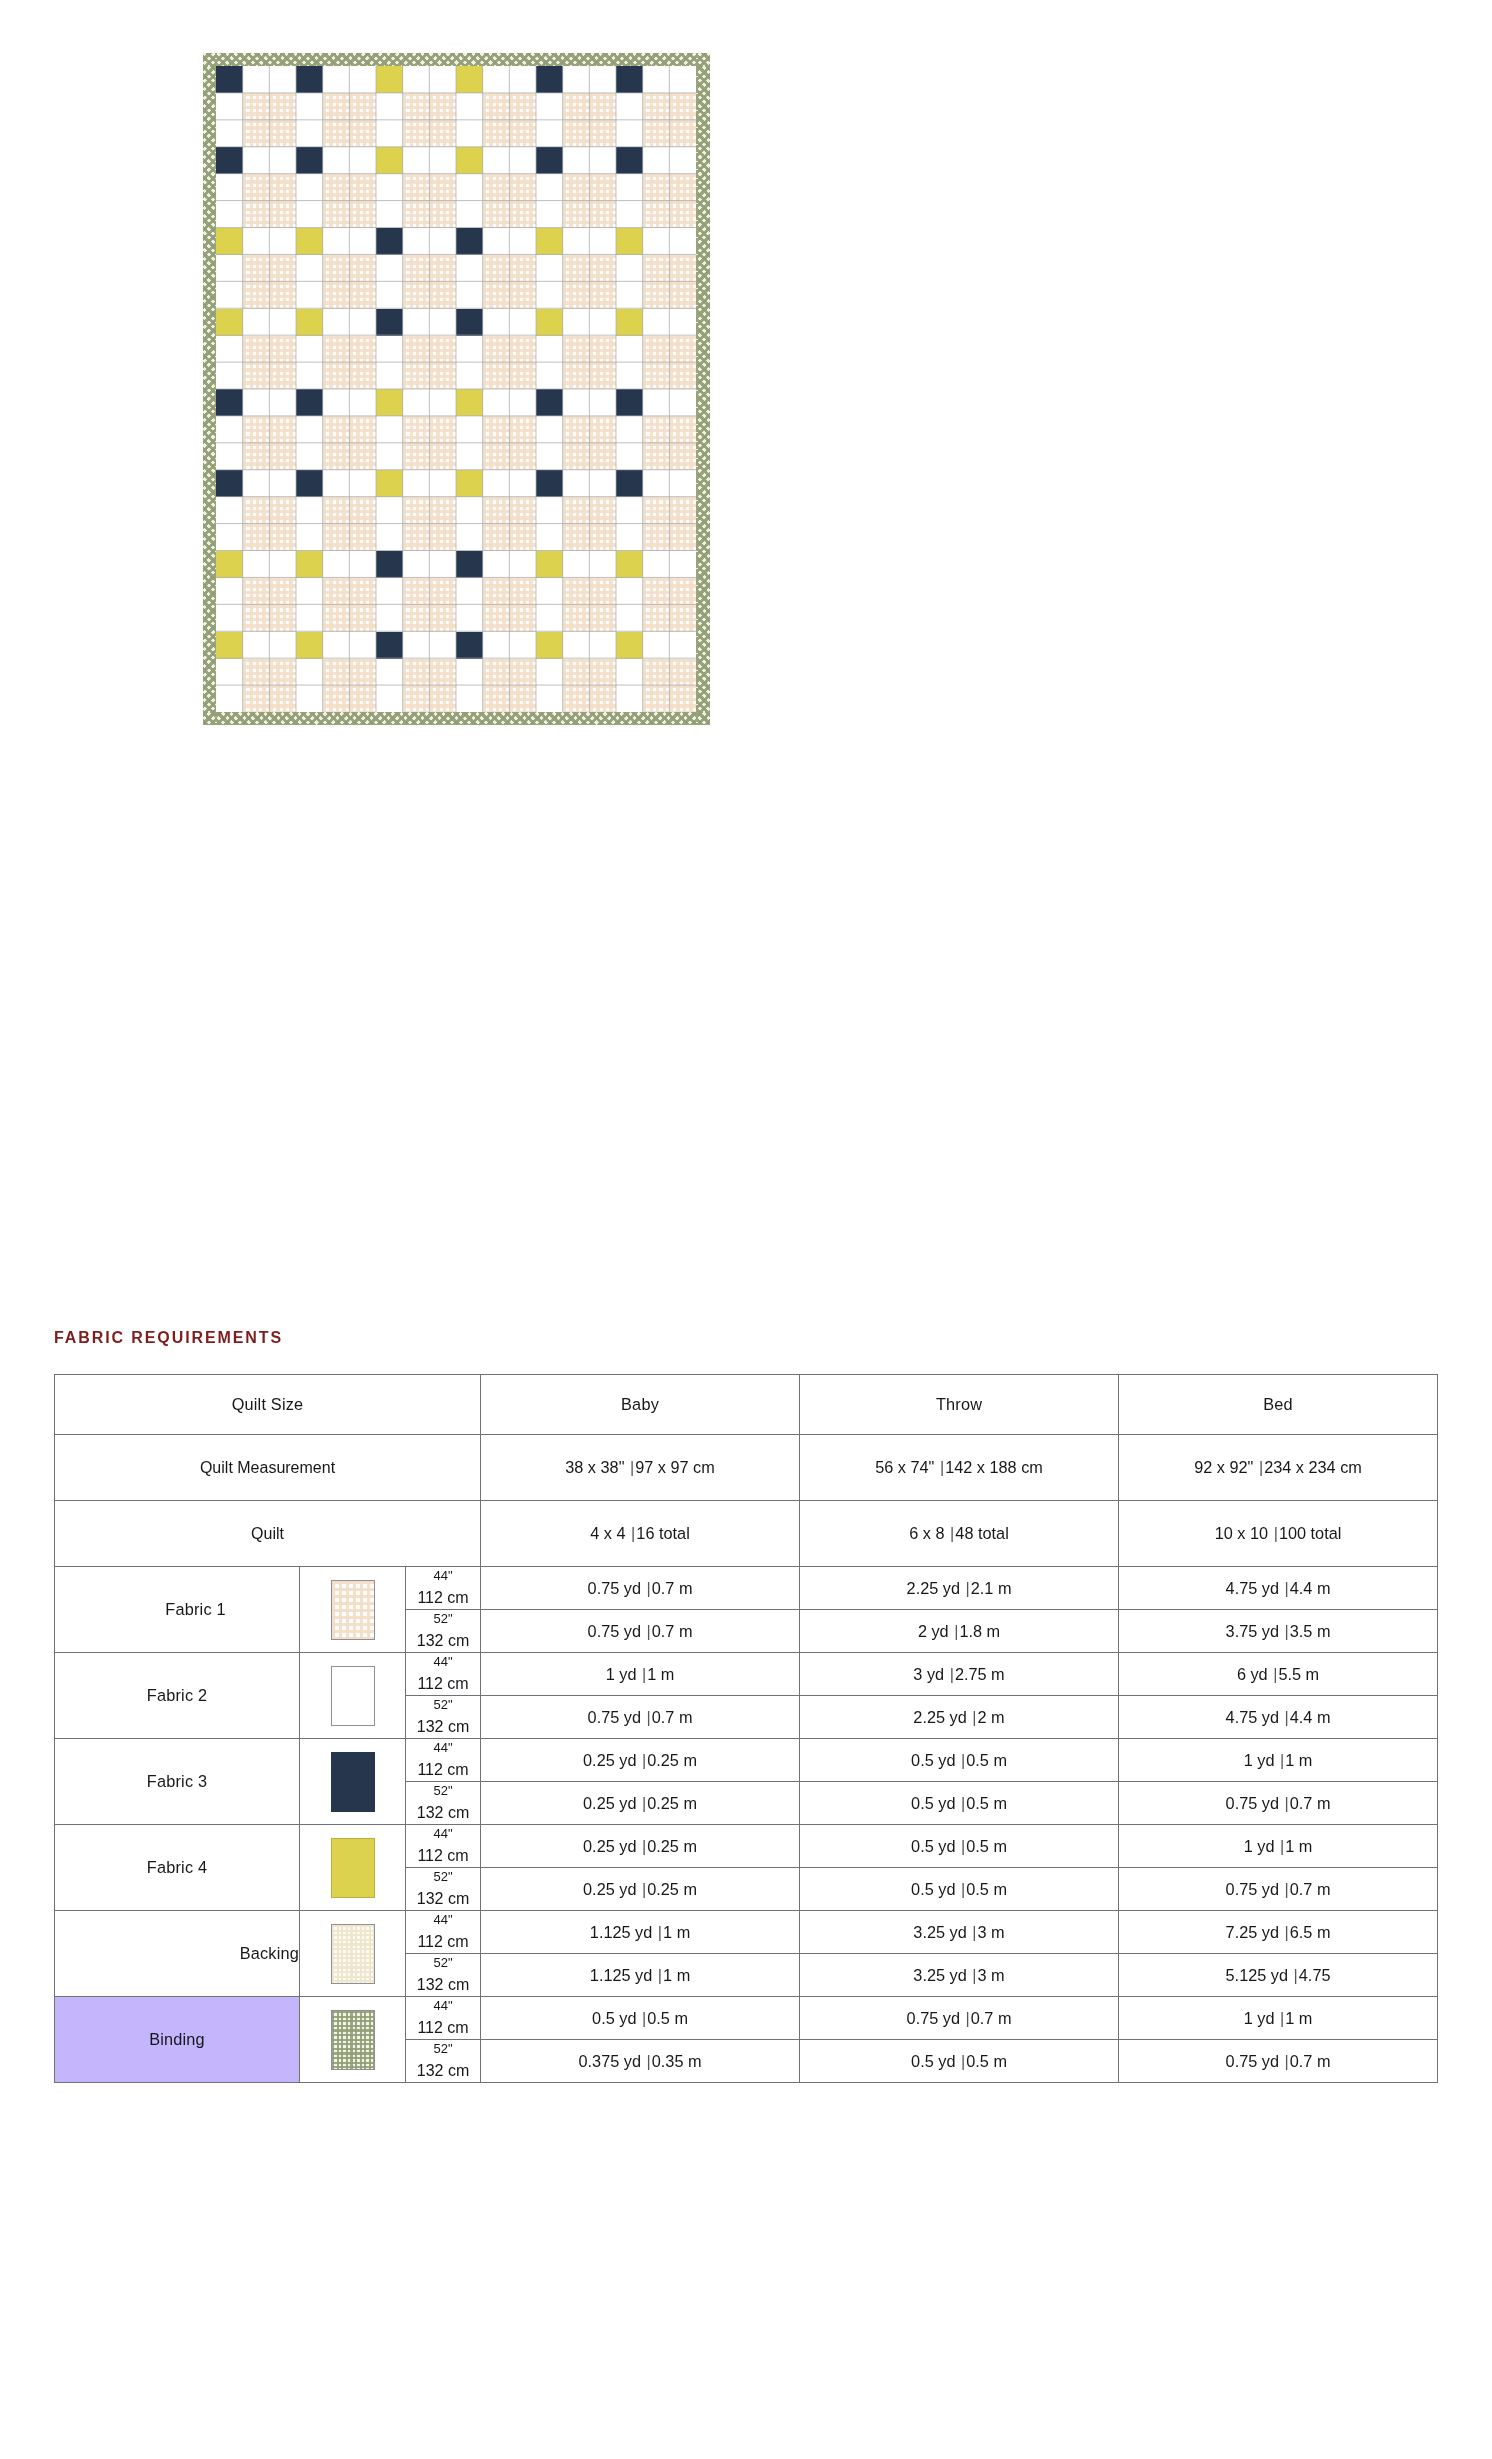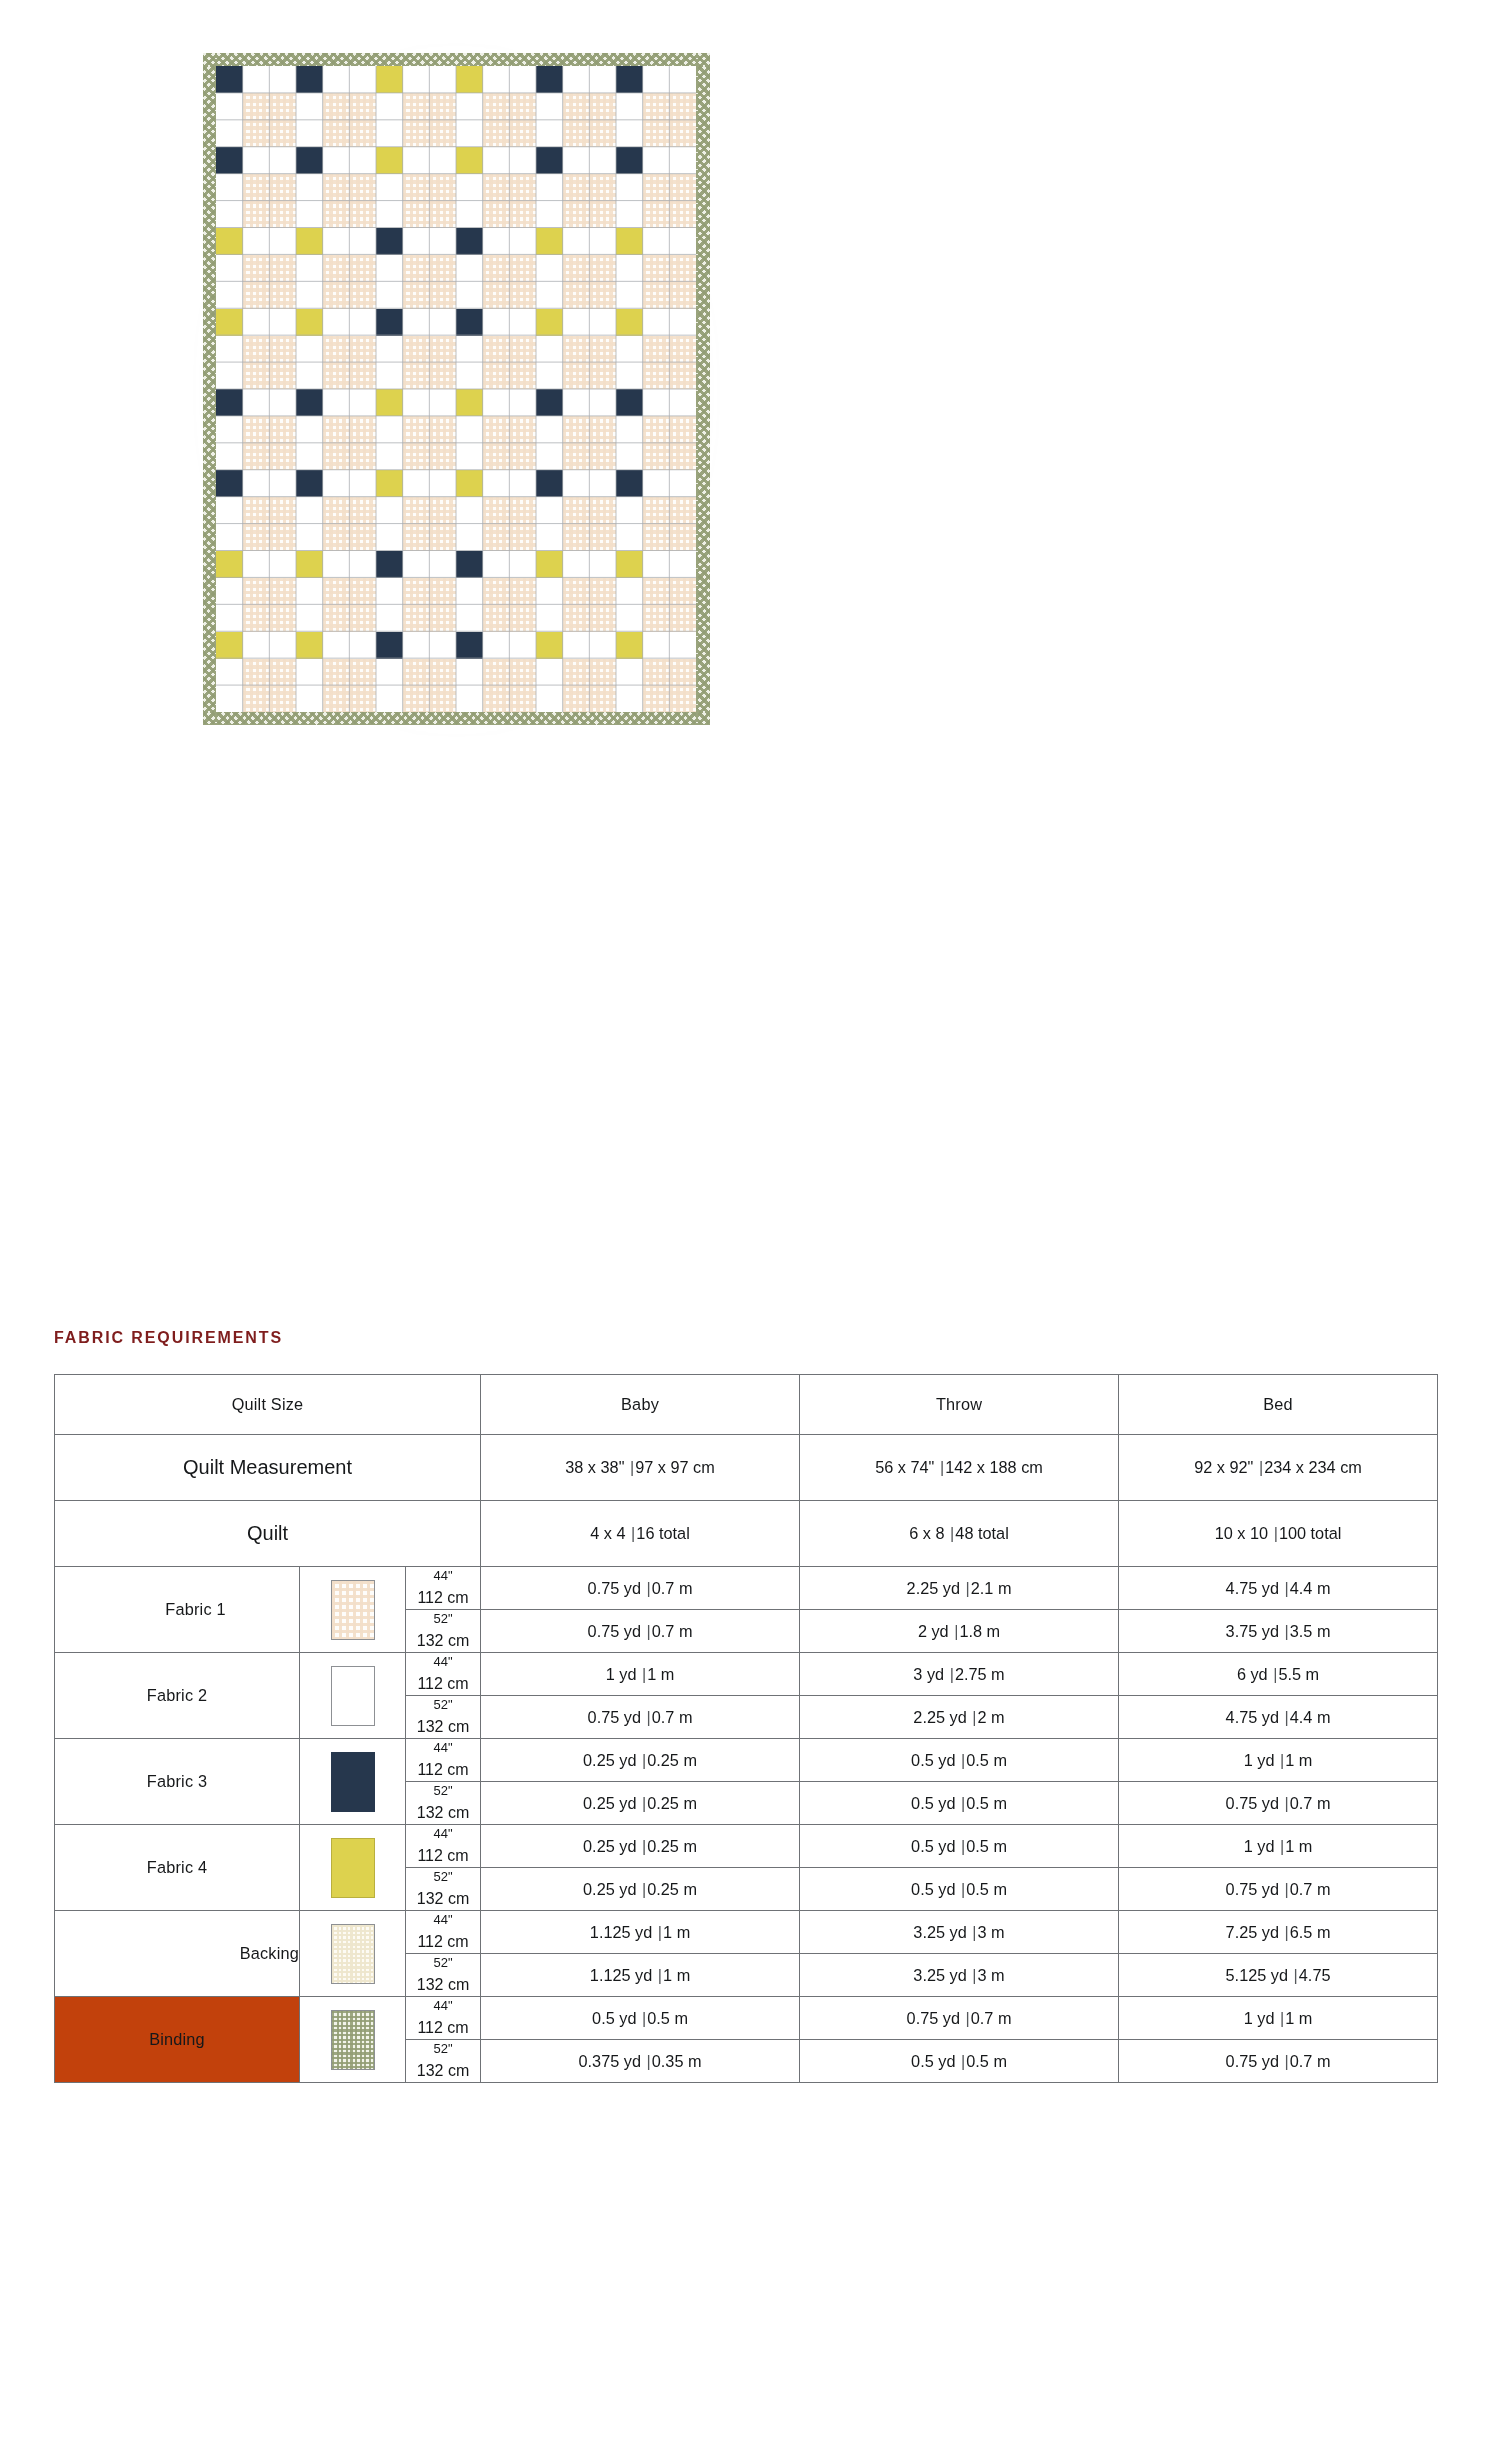--- a/index.html
+++ b/index.html
@@ -150,21 +150,21 @@
     text-align: left;
     padding-left: 26px;
     letter-spacing: 0.2px;
   }
   .hdr-size {
     font-size: 16.3px;
     font-weight: bold;
     letter-spacing: 0.2px;
   }
   .meas-left {
-    font-size: 20px;
+    font-size: 16px;
     font-weight: bold;
     text-align: left;
     padding-left: 26px;
   }
   .meas-val { font-size: 16.3px; }
   tr.meas-row td { height: 65px; }
 
   .fab-label {
     font-size: 16.3px;
     text-align: left;
@@ -837,21 +837,21 @@
         <tr class="fab-row">
           <td class="width-cell">
             <span class="in">52"</span>
             <span class="cm">132 cm</span>
           </td>
           <td class="amt-cell">1.125 yd <span class="sep">|</span>1 m</td>
           <td class="amt-cell">3.25 yd <span class="sep">|</span>3 m</td>
           <td class="amt-cell">5.125 yd <span class="sep">|</span>4.75</td>
         </tr>
         <tr class="fab-row shade">
-          <td class="fab-label" rowspan="2" style="background: #c2410c;">Binding</td>
+          <td class="fab-label" rowspan="2" style="background: #c4b5fd;">Binding</td>
           <td rowspan="2" style="background: rgb(255, 255, 255);"><span class="swatch sw-binding"></span></td>
           <td class="width-cell">
             <span class="in">44"</span>
             <span class="cm">112 cm</span>
           </td>
           <td class="amt-cell">0.5 yd <span class="sep">|</span>0.5 m</td>
           <td class="amt-cell">0.75 yd <span class="sep">|</span>0.7 m</td>
           <td class="amt-cell">1 yd <span class="sep">|</span>1 m</td>
         </tr>
         <tr class="fab-row">

